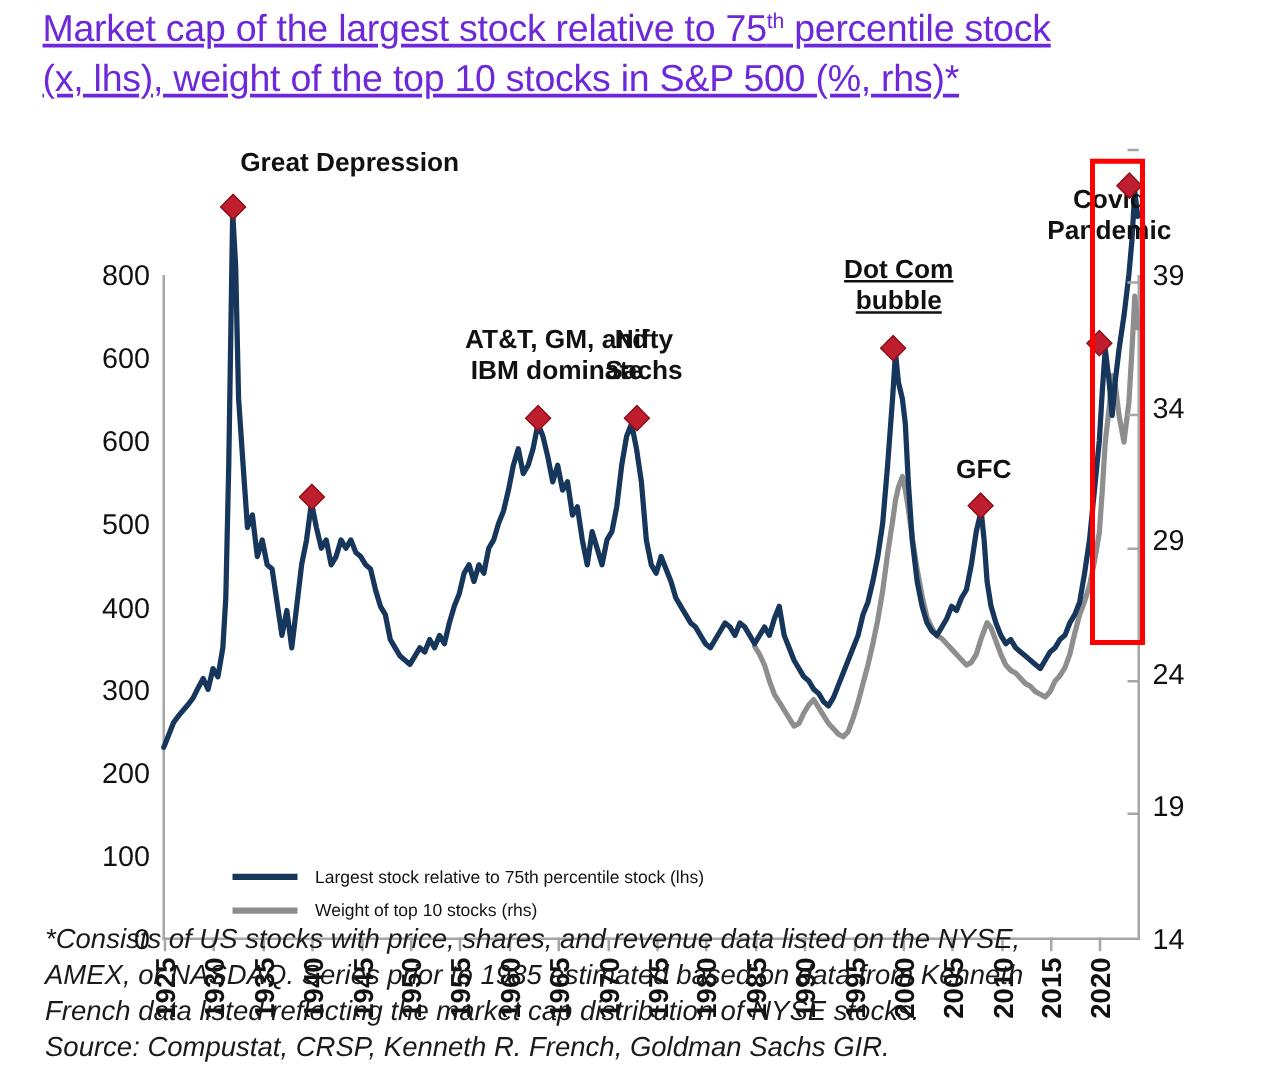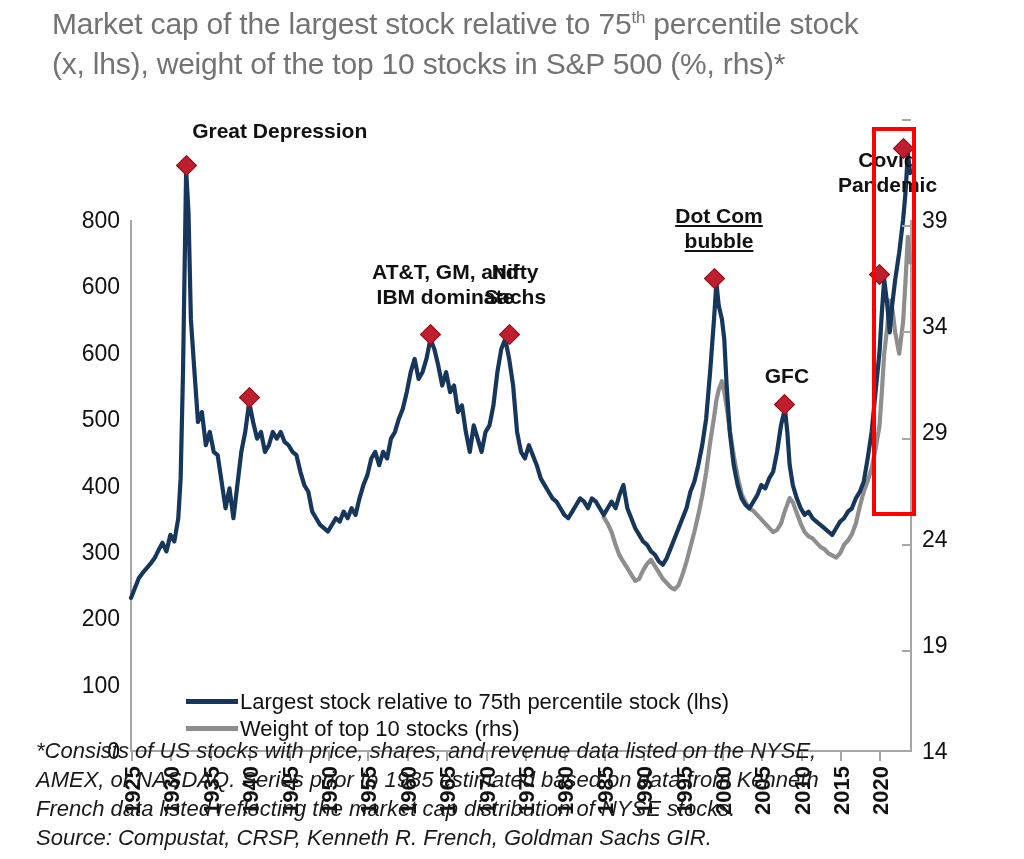--- a/index.html
+++ b/index.html
@@ -8,23 +8,24 @@
     background:#ffffff;
     font-family:"Liberation Sans", sans-serif;
     color:#111;
     overflow:hidden;
     position:relative;
   }
   #page{position:relative;width:1024px;height:859px;}
 
   
   .title{
-    position:absolute;left:52px;top:4px;width:968px;
-    font-size:30px;line-height:40px;font-weight:400;color:#737373;
+    position:absolute;left:34px;top:4px;width:968px;
+    font-size:30px;line-height:40px;font-weight:400;color:#6d28d9;
     letter-spacing:-0.2px;
+    text-decoration:underline;
   }
   .title sup{font-size:17px;vertical-align:super;line-height:0;}
 
   
   .chart-area{position:absolute;left:0;top:100px;width:1024px;height:560px;}
   .plot{position:absolute;left:131px;top:20px;width:780px;height:531px;}
 
   .axis-line{position:absolute;background:#a6a6a6;}
   .axis-left{left:130px;top:120px;width:2px;height:532px;}
   .axis-right{left:910px;top:120px;width:2px;height:532px;}
@@ -69,21 +70,21 @@
   }
 
   .redbox{
     position:absolute;border:4px solid #FF0000;background:transparent;
   }
 
   
   .legend{position:absolute;left:186px;top:588px;}
   .leg-row{display:flex;align-items:center;height:27px;}
   .leg-swatch{width:52px;height:5px;margin-right:2px;flex:0 0 auto;}
-  .leg-text{font-size:22px;color:#111;line-height:27px;white-space:nowrap;}
+  .leg-text{font-size:14px;color:#111;line-height:27px;white-space:nowrap;margin-left:12px;}
 
   
   .footnote{
     position:absolute;left:36px;top:736px;width:980px;
     font-size:22px;line-height:29px;font-style:italic;color:#1a1a1a;
   }
   .footnote div{white-space:nowrap;}
 </style>
 </head>
 <body>

